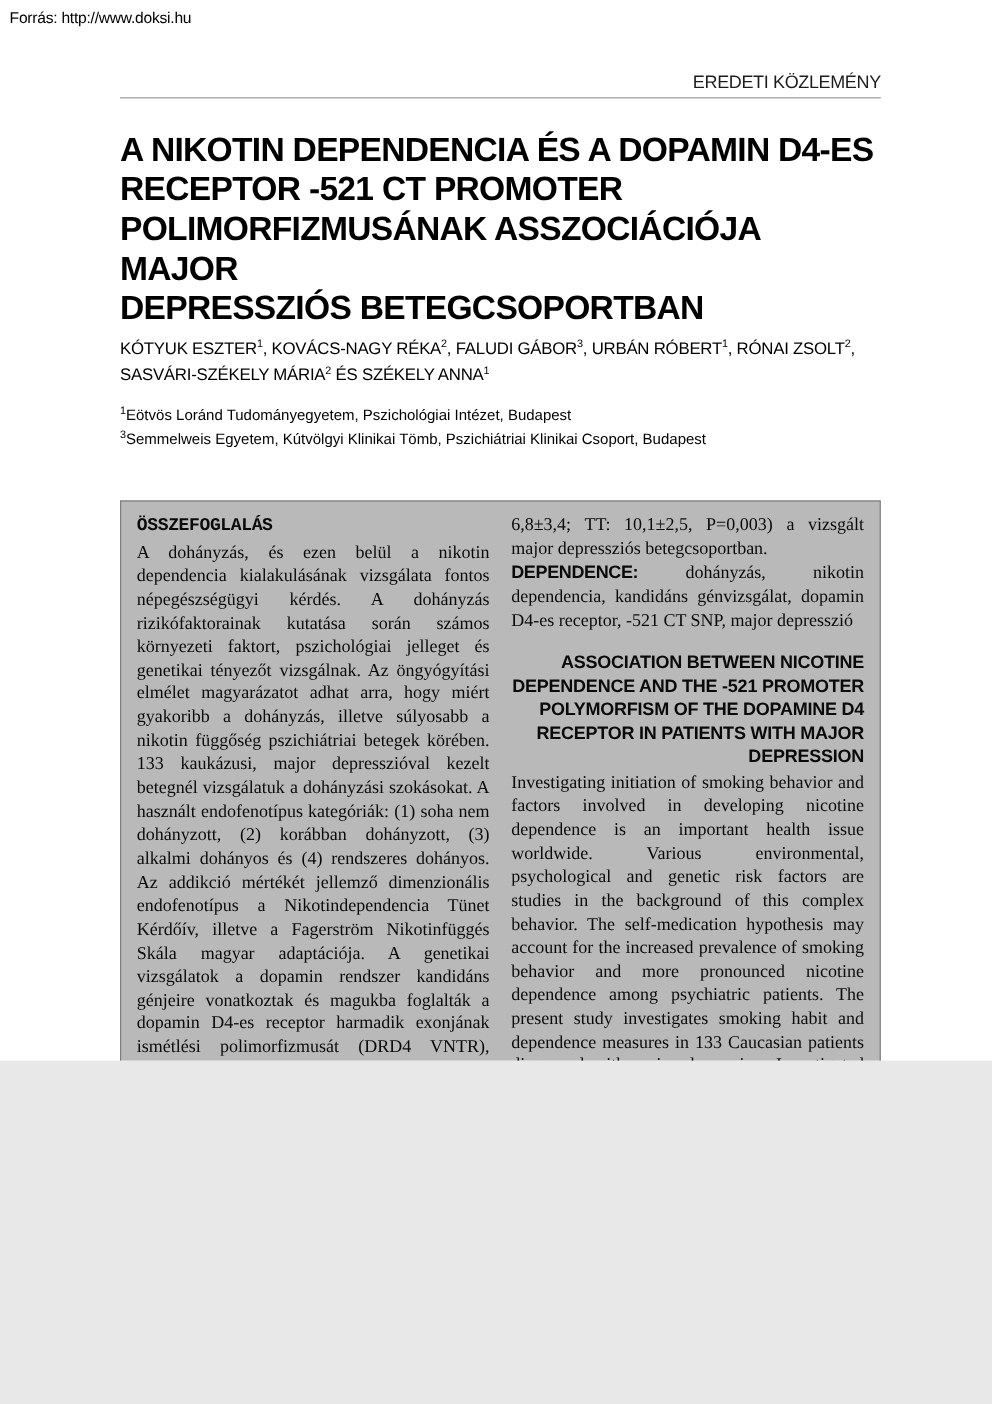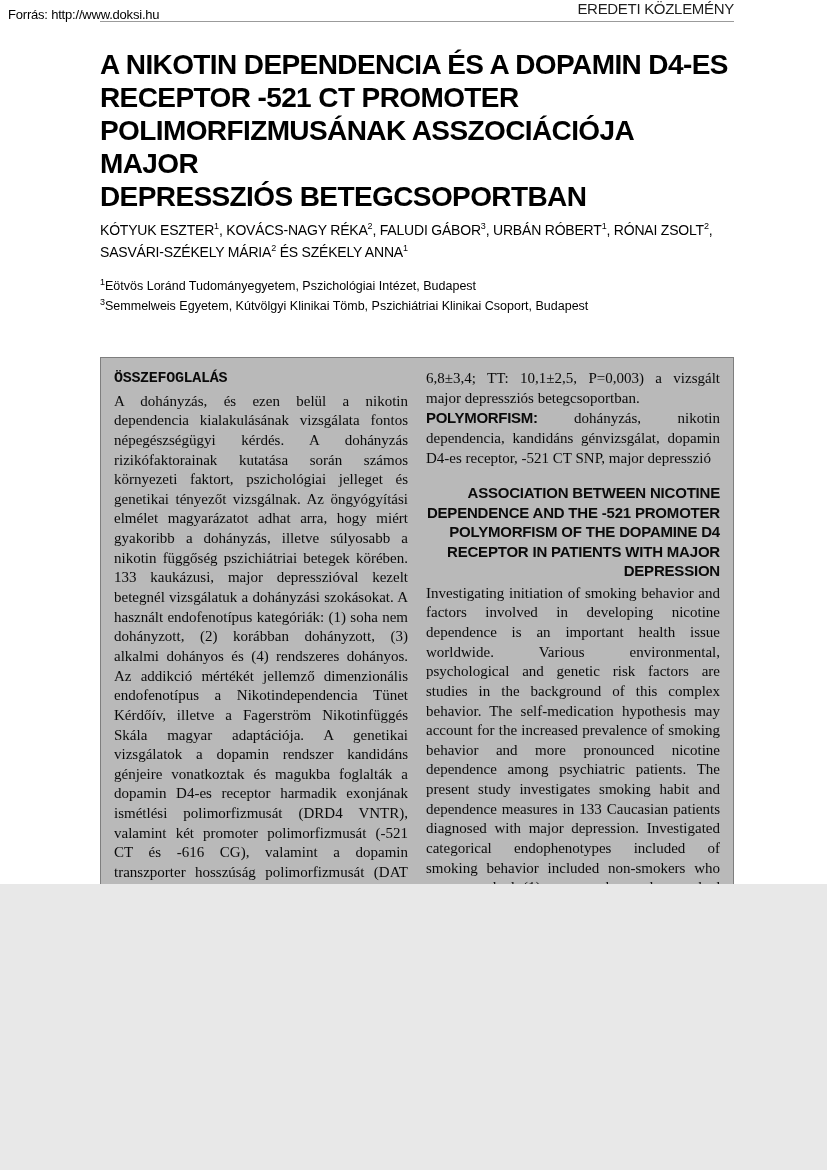--- a/index.html
+++ b/index.html
@@ -14,20 +14,21 @@
   }
   .source-note{
     position:absolute;top:7px;left:8px;
     font-size:13px;color:#000;
     letter-spacing:-0.2px;
   }
   .content{
     position:absolute;left:100px;top:0;width:634px;
   }
   .header-row{
+    margin-top:60px;
     text-align:right;
     font-size:15px;
     font-weight:500;
     letter-spacing:-0.3px;
     color:#1c1c1c;
     padding-bottom:4px;
     border-bottom:1px solid #9b9b9b;
   }
   .title{
     margin:26px 0 0 0;
@@ -131,21 +132,21 @@
 
     <div class="abstract-box">
 
       <div class="abs-col">
         <div class="abs-heading">ÖSSZEFOGLALÁS</div>
         <p class="abs-body">A dohányzás, és ezen belül a nikotin dependencia kialakulásának vizsgálata fontos népegészségügyi kérdés. A dohányzás rizikófaktorainak kutatása során számos környezeti faktort, pszichológiai jelleget és genetikai tényezőt vizsgálnak. Az öngyógyítási elmélet magyarázatot adhat arra, hogy miért gyakoribb a dohányzás, illetve súlyosabb a nikotin függőség pszichiátriai betegek körében. 133 kaukázusi, major depresszióval kezelt betegnél vizsgálatuk a dohányzási szokásokat. A használt endofenotípus kategóriák: (1) soha nem dohányzott, (2) korábban dohányzott, (3) alkalmi dohányos és (4) rendszeres dohányos. Az addikció mértékét jellemző dimenzionális endofenotípus a Nikotindependencia Tünet Kérdőív, illetve a Fagerström Nikotinfüggés Skála magyar adaptációja. A genetikai vizsgálatok a dopamin rendszer kandidáns génjeire vonatkoztak és magukba foglalták a dopamin D4-es receptor harmadik exonjának ismétlési polimorfizmusát (DRD4 VNTR), valamint két promoter polimorfizmusát (-521 CT és -616 CG), valamint a dopamin transzporter hosszúság polimorfizmusát (DAT VNTR) és a katekolamin-O-metiltranszferáz gén (COMT) Val/Met polimorfizmusát. Nem találtunk statisztikailag szignifikáns különbséget az egyes dohányzási kategóriákra jellemző genotípus megoszlások között. Ugyanakkor szignifikáns összefüggést mutattunk ki a Nikotindependencia Tünet Kérdőív dimenzionális értéke és a -521 CT polimorfizmus között: C allél jelenlétében a nikotin dependencia mértéke kisebb volt (CC és CT: ND=</p>
       </div>
 
       <div class="abs-col">
         <p class="abs-body continuation">6,8±3,4; TT: 10,1±2,5, P=0,003) a vizsgált major depressziós betegcsoportban.</p>
-        <p class="abs-body keywords-line"><span class="kw-label">POLYMORFISM:</span><span> dohányzás, nikotin dependencia, kandidáns génvizsgálat, dopamin D4-es receptor, -521 CT SNP, major depresszió</span></p>
+        <p class="abs-body keywords-line"><span class="kw-label">DEPENDENCE:</span><span> dohányzás, nikotin dependencia, kandidáns génvizsgálat, dopamin D4-es receptor, -521 CT SNP, major depresszió</span></p>
         <div class="en-heading">ASSOCIATION BETWEEN NICOTINE
 DEPENDENCE AND THE -521 PROMOTER
 POLYMORFISM OF THE DOPAMINE D4
 RECEPTOR IN PATIENTS WITH MAJOR
 DEPRESSION</div>
         <p class="abs-body">Investigating initiation of smoking behavior and factors involved in developing nicotine dependence is an important health issue worldwide. Various environmental, psychological and genetic risk factors are studies in the background of this complex behavior. The self-medication hypothesis may account for the increased prevalence of smoking behavior and more pronounced nicotine dependence among psychiatric patients. The present study investigates smoking habit and dependence measures in 133 Caucasian patients diagnosed with major depression. Investigated categorical endophenotypes included of smoking behavior included non-smokers who never smoked (1), non-smokers who smoked previously (2), occasional present smokers (3), and regular present smokers (4). Dimensional endophenotypes of nicotine addiction have been characterized by Hungarian adaptations of the Hooked on Nicotine Checklist and the Fagerström Test for Nicotine Dependence. Polymorphic regions of the dopaminergic system have been included as candidate genetic factors including the repeat</p>
       </div>
 
     </div>
 

